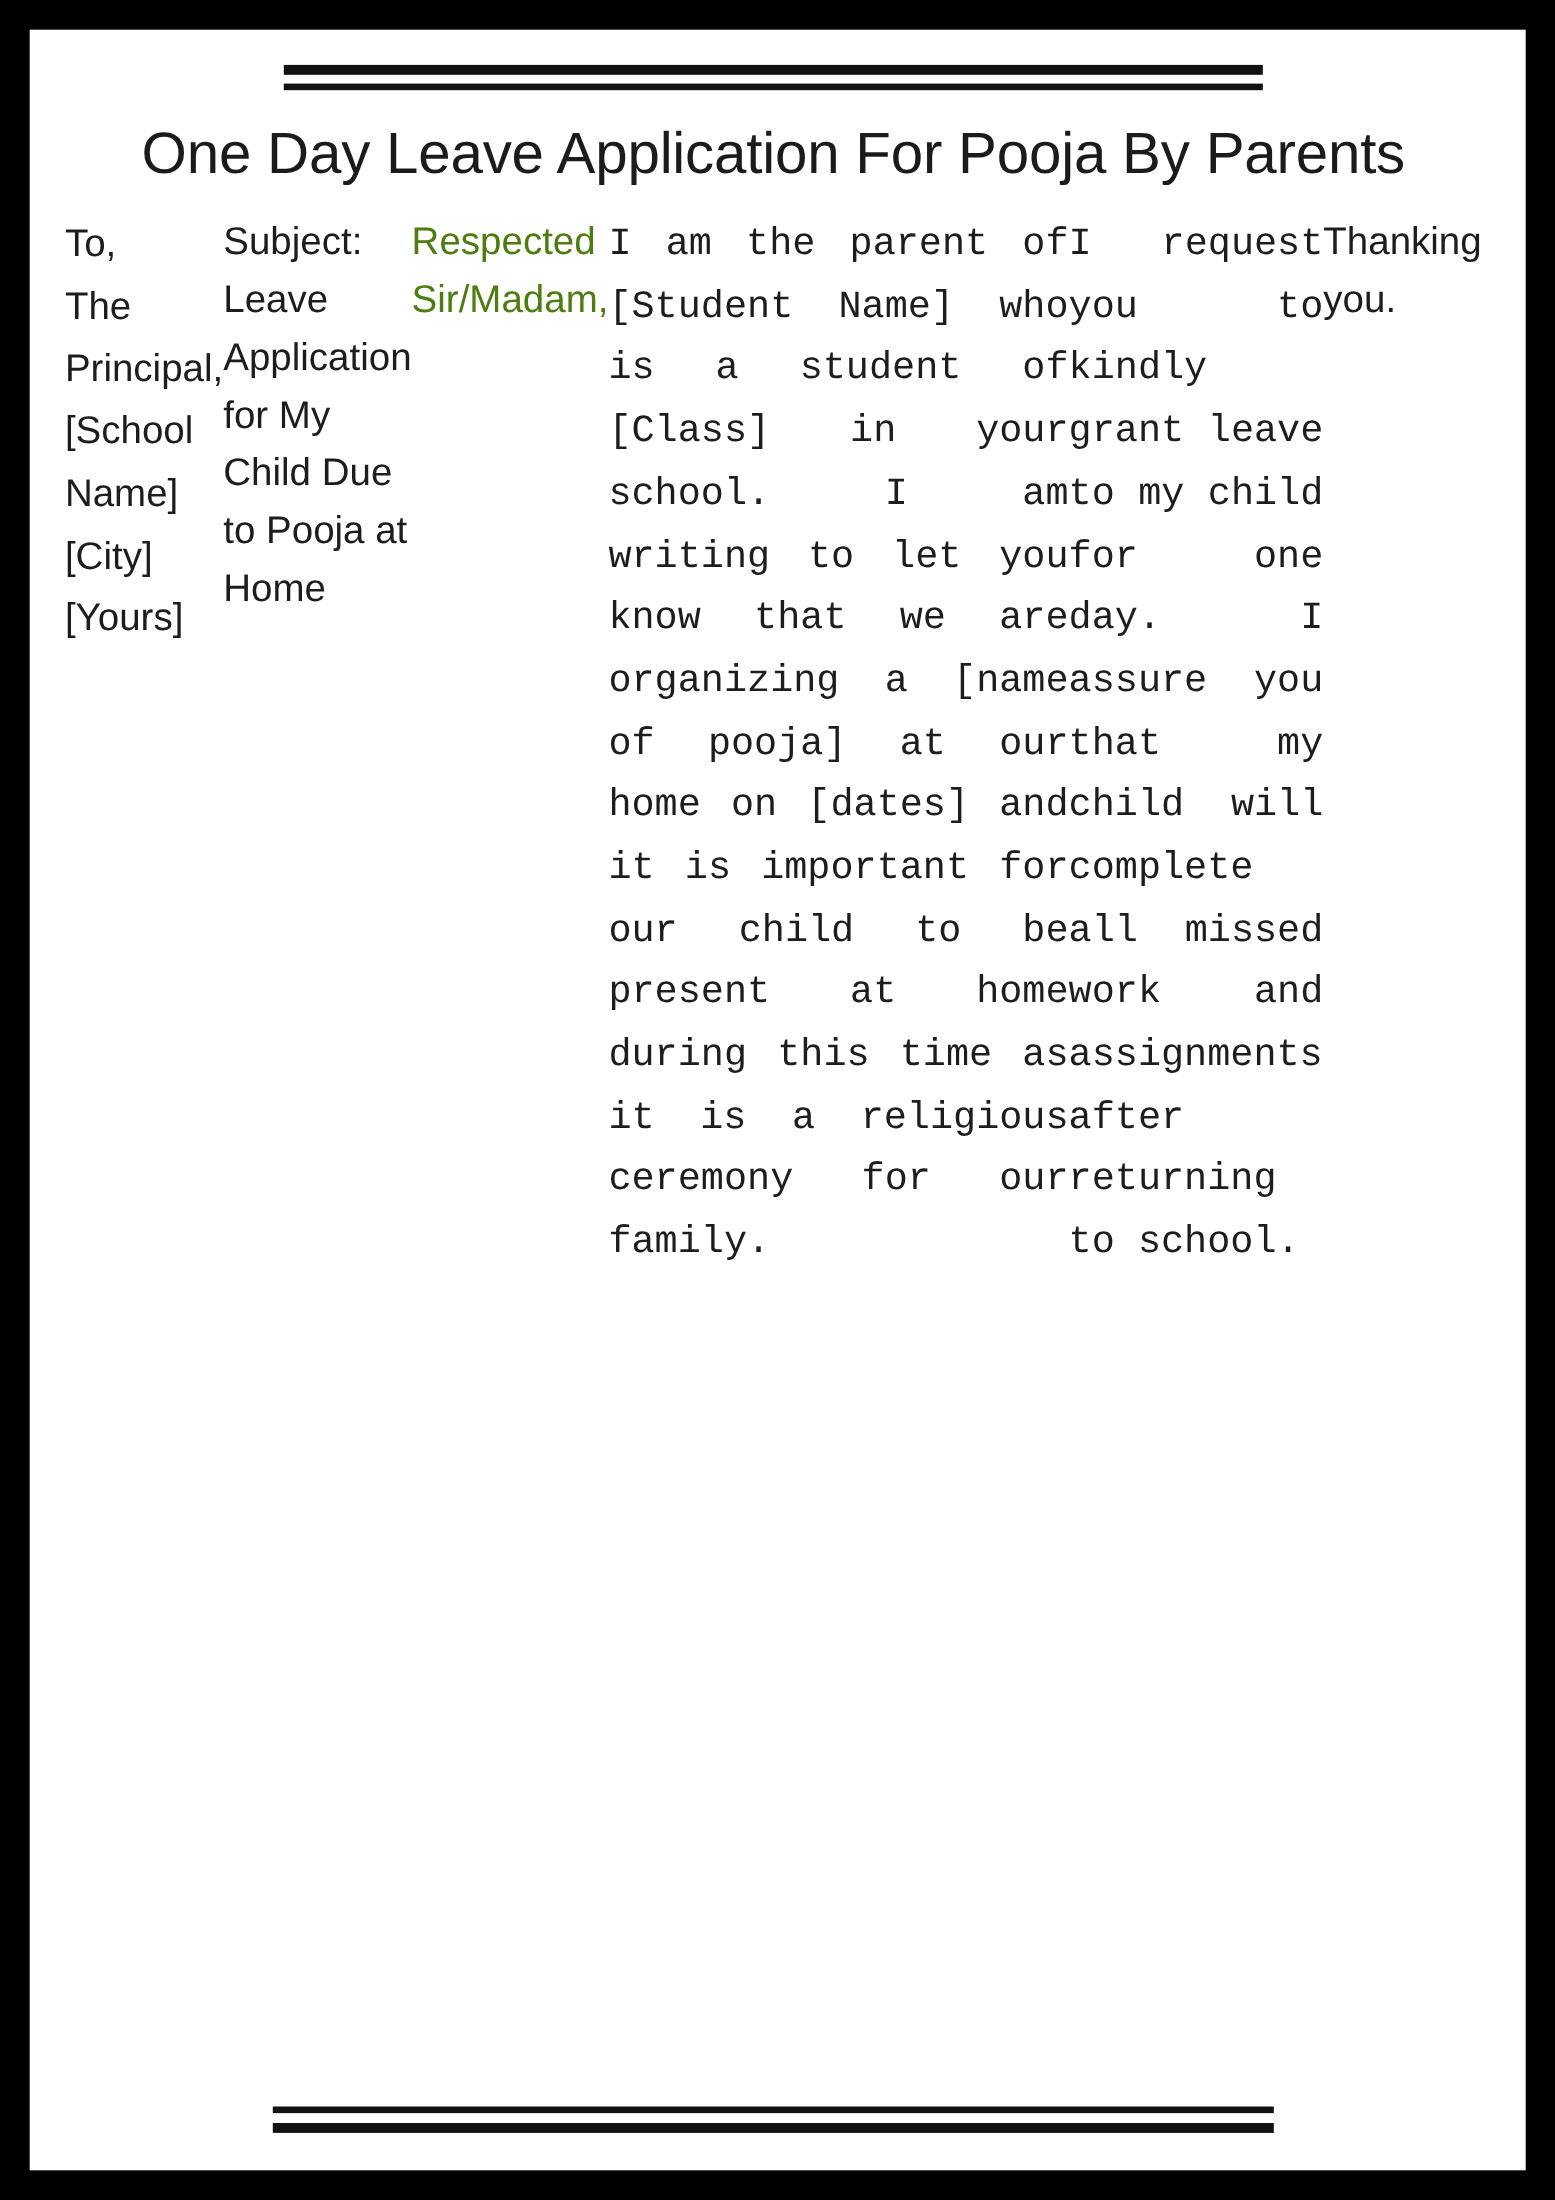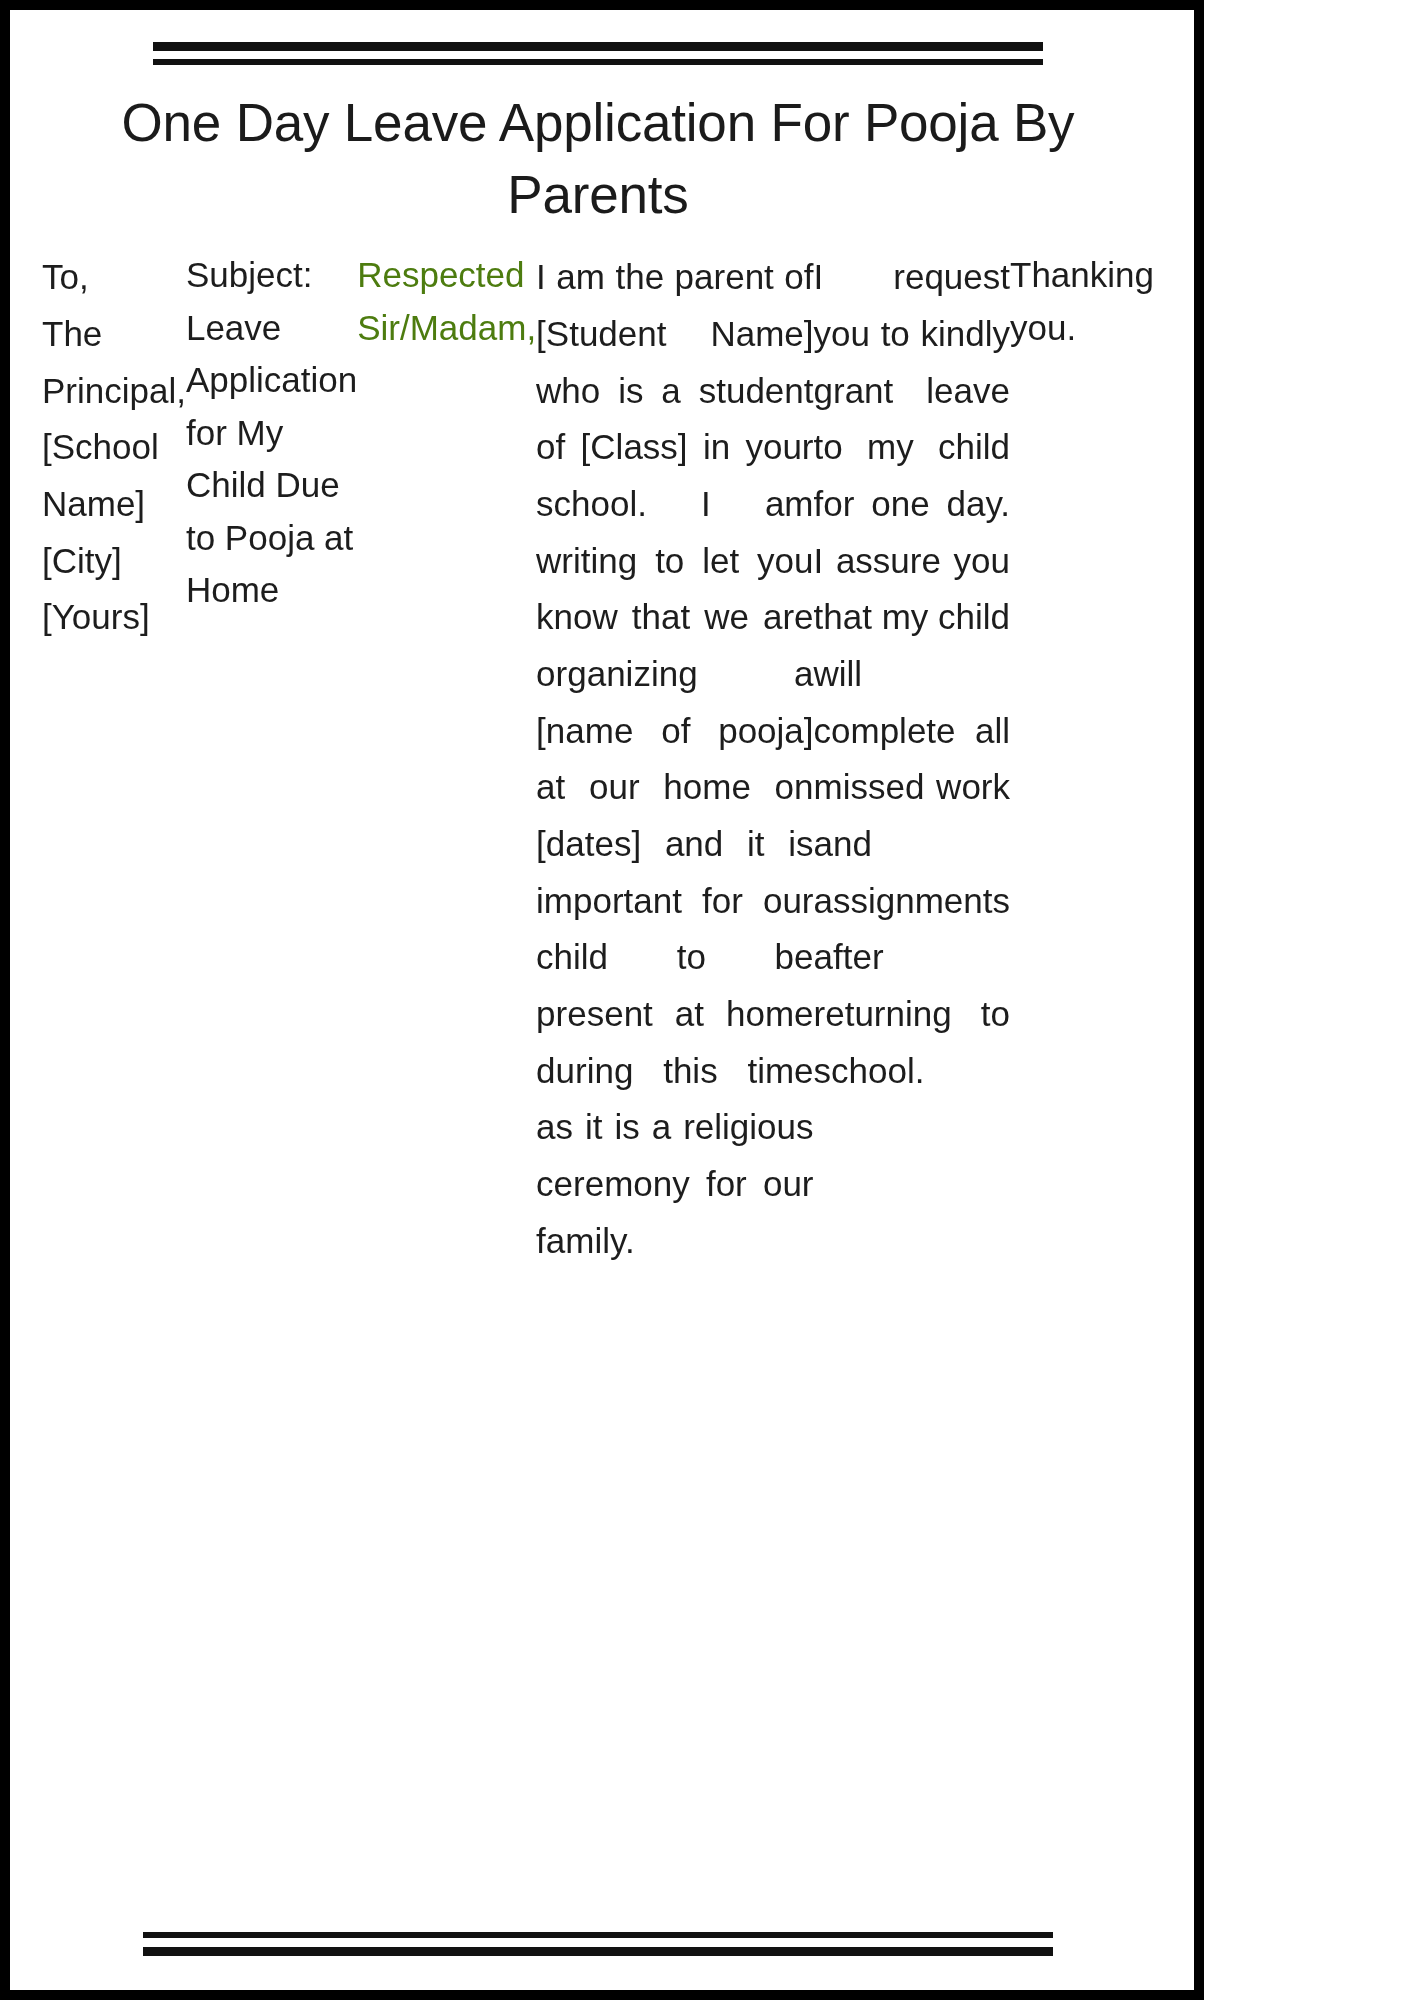--- a/index.html
+++ b/index.html
@@ -8,23 +8,23 @@
     background: #ffffff;
   }
   body {
     width: 1414px;
     height: 2000px;
     font-family: "Liberation Sans", sans-serif;
     color: #1d1d1d;
   }
   .page {
     box-sizing: border-box;
-    width: 1204px;
+    width: 1414px;
     height: 2000px;
-    padding: 10px;
+    padding: 27px;
     background: #000000;
   }
   .sheet {
     box-sizing: border-box;
     width: 100%;
     height: 100%;
     background: #ffffff;
     padding: 24px 40px 28px 32px;
     display: flex;
     flex-direction: column;
@@ -81,20 +81,21 @@
     line-height: 1.5;
     color: #4d7c0f;
   }
   p.para {
     font-size: 35px;
     line-height: 1.62;
     text-align: justify;
     text-justify: inter-word;
     margin: 0;
     color: #1d1d1d;
+    font-family: Liberation Mono, monospace;
   }
   .thanks {
     font-size: 35px;
     line-height: 1.5;
     color: #1d1d1d;
   }
   .closing {
     text-align: right;
     font-size: 35px;
     line-height: 1.62;

